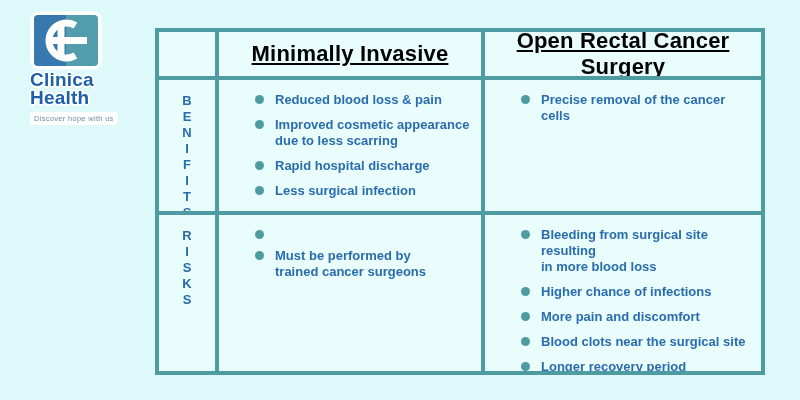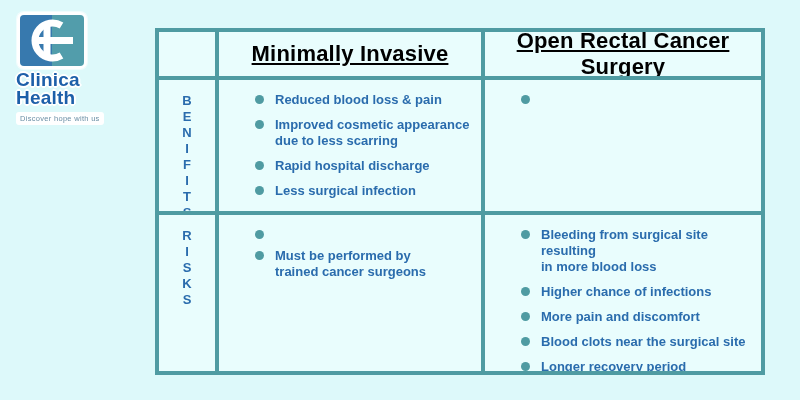--- a/index.html
+++ b/index.html
@@ -6,21 +6,21 @@
   body{
     width:800px;height:400px;
     background:#ddf9fa;
     font-family:"Liberation Sans", sans-serif;
     position:relative;
     overflow:hidden;
   }
   .canvas{position:absolute;inset:0;}
 
   
-  .logo{position:absolute;left:16px;top:12px;width:120px;}
+  .logo{position:absolute;left:30px;top:12px;width:120px;}
   .logo-mark{
     position:relative;width:64px;height:51px;
     border-radius:7px;overflow:hidden;
     border:3px solid #ffffff;
     box-shadow:0 0 0 1px rgba(255,255,255,.6);
     margin-left:1px;
   }
   .logo-half-left{position:absolute;left:0;top:0;width:50%;height:100%;background:#3779ae;}
   .logo-half-right{position:absolute;right:0;top:0;width:50%;height:100%;background:#529dab;}
   .logo-glyph{position:absolute;inset:0;}
@@ -132,20 +132,21 @@
           </li>
           <li>
             <span class="li-text">Reduced immune suppression</span>
           </li>
         </ul>
     </div>
     <div class="cell content">
       <ul class="bullets">
           <li>
             <span class="bullet-dot"></span>
+            <span class="li-text">Precise removal of the cancer cells</span>
           </li>
         </ul>
     </div>
 
     <div class="cell rowlabel">
         <div>R</div>
         <div>I</div>
         <div>S</div>
         <div>K</div>
         <div>S</div>

